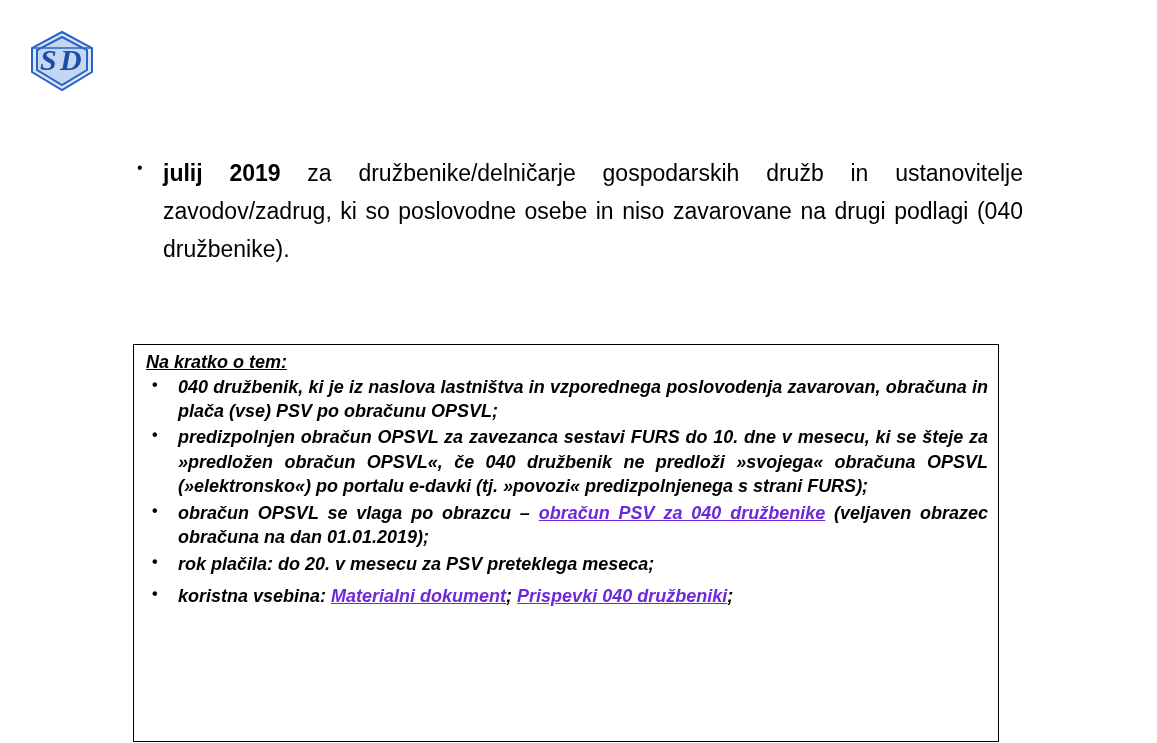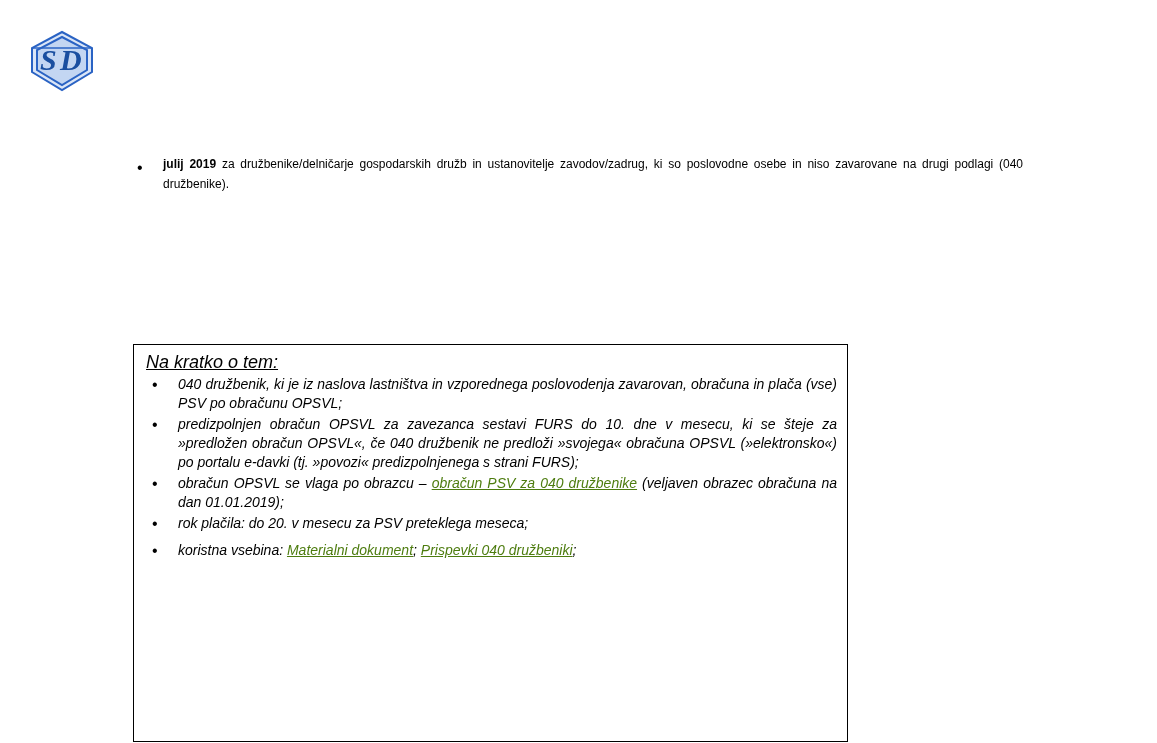--- a/index.html
+++ b/index.html
@@ -43,82 +43,83 @@
 
   
   ul.top-list {
     list-style: none;
     margin: 0;
     padding: 0;
   }
   ul.top-list > li {
     position: relative;
     padding-left: 30px;
-    font-size: 12px;
+    font-size: 23px;
     line-height: 1.65;
     text-align: justify;
     margin-bottom: 4px;
   }
   ul.top-list > li::before {
     content: "\2022";
     position: absolute;
     left: 4px;
     top: 0;
     font-size: 16px;
   }
   .b {
     font-weight: bold;
   }
 
   
   .box {
     position: absolute;
     left: 133px;
     top: 344px;
-    width: 715px;
+    width: 866px;
     min-height: 398px;
     border: 1.6px solid #000;
     box-sizing: border-box;
     padding: 6px 10px 10px 10px;
     font-style: italic;
+    font-weight: bold;
   }
   .box-title {
     font-size: 18px;
     font-style: italic;
     text-decoration: underline;
     margin: 0 0 1px 2px;
     line-height: 1.25;
   }
   ul.box-list {
     list-style: none;
     margin: 0;
     padding: 0;
   }
   ul.box-list > li {
     position: relative;
     padding-left: 34px;
-    font-size: 14px;
+    font-size: 18px;
     font-style: italic;
     line-height: 1.36;
     text-align: justify;
     margin-bottom: 2px;
   }
   ul.box-list > li::before {
     content: "\2022";
     position: absolute;
     left: 8px;
     top: -1px;
     font-size: 16px;
     font-style: normal;
   }
   ul.box-list > li.spaced {
     margin-top: 8px;
   }
   a.doclink {
-    color: #4d7c0f;
+    color: #6d28d9;
     text-decoration: underline;
     font-style: italic;
   }
 </style>
 </head>
 <body>
 
 <div class="logo">
   <svg viewBox="0 0 80 70" width="80" height="70" aria-hidden="true">
     <g fill="none" stroke="#2a63c4" stroke-width="2">

